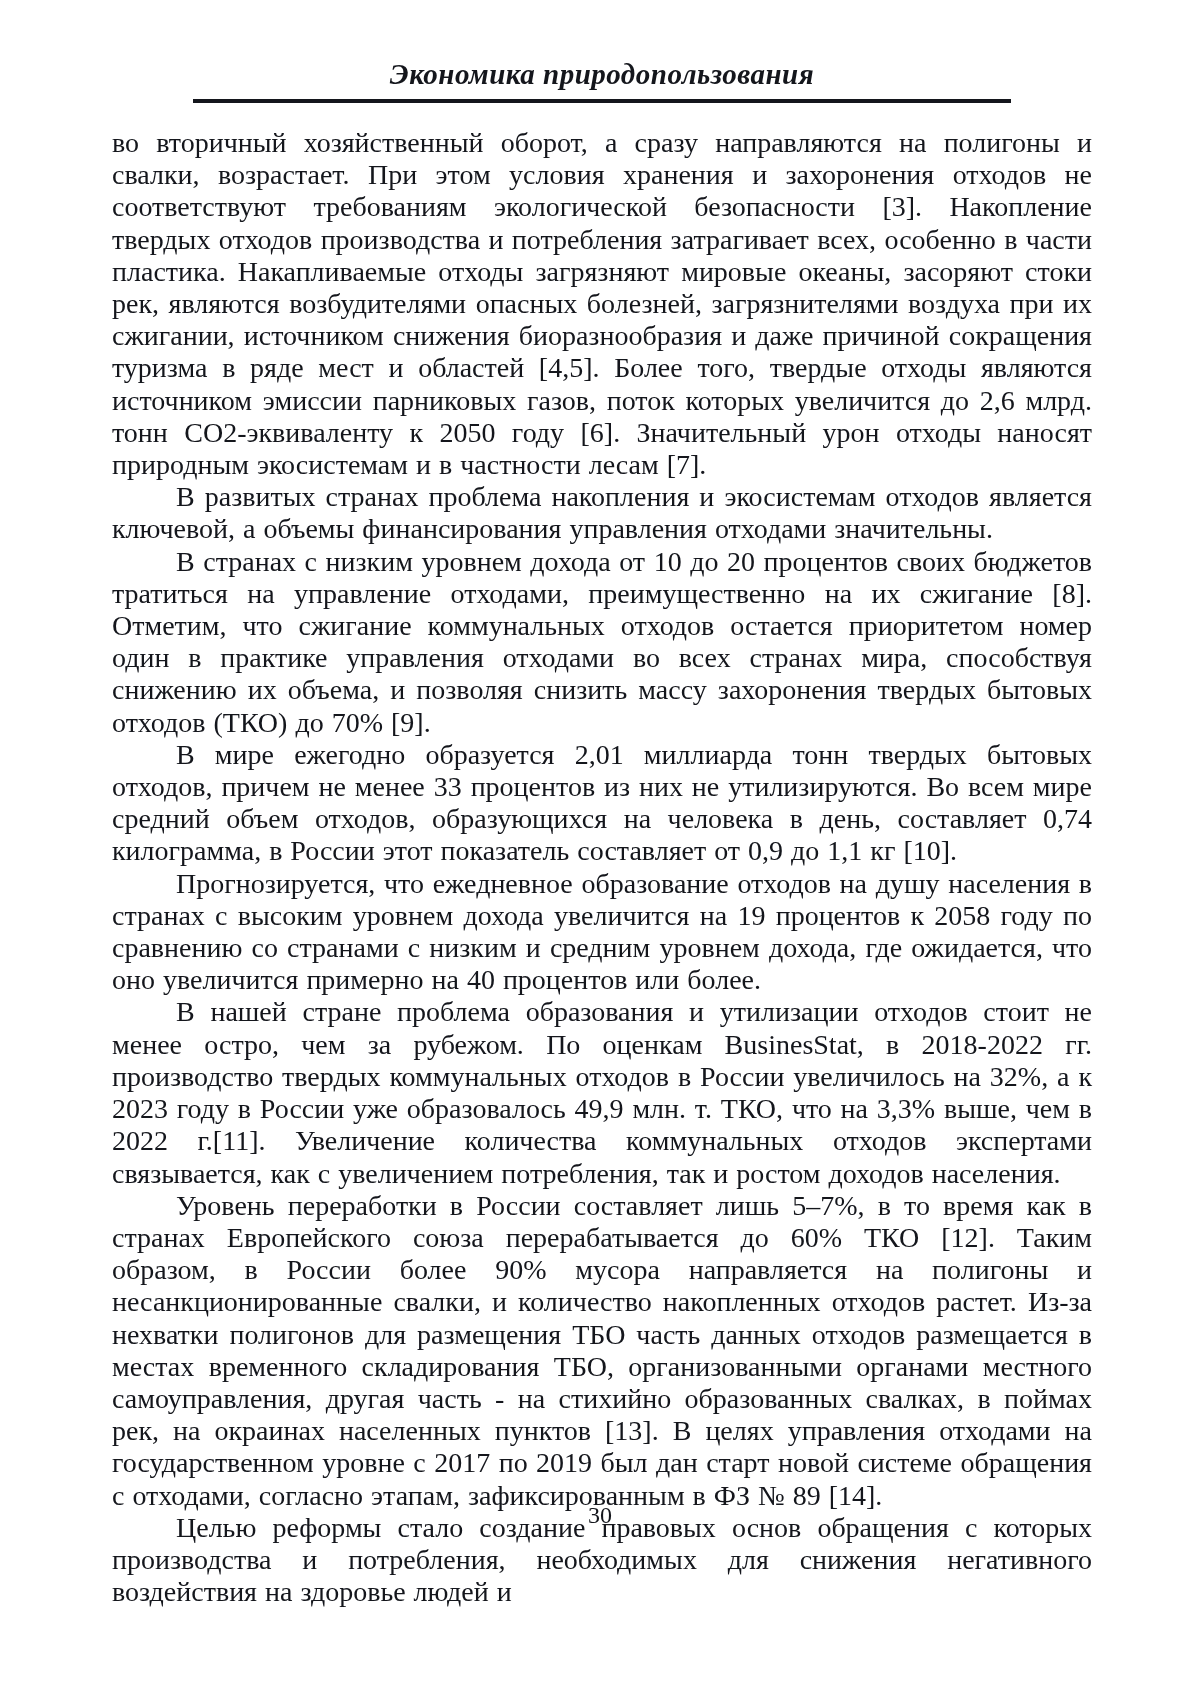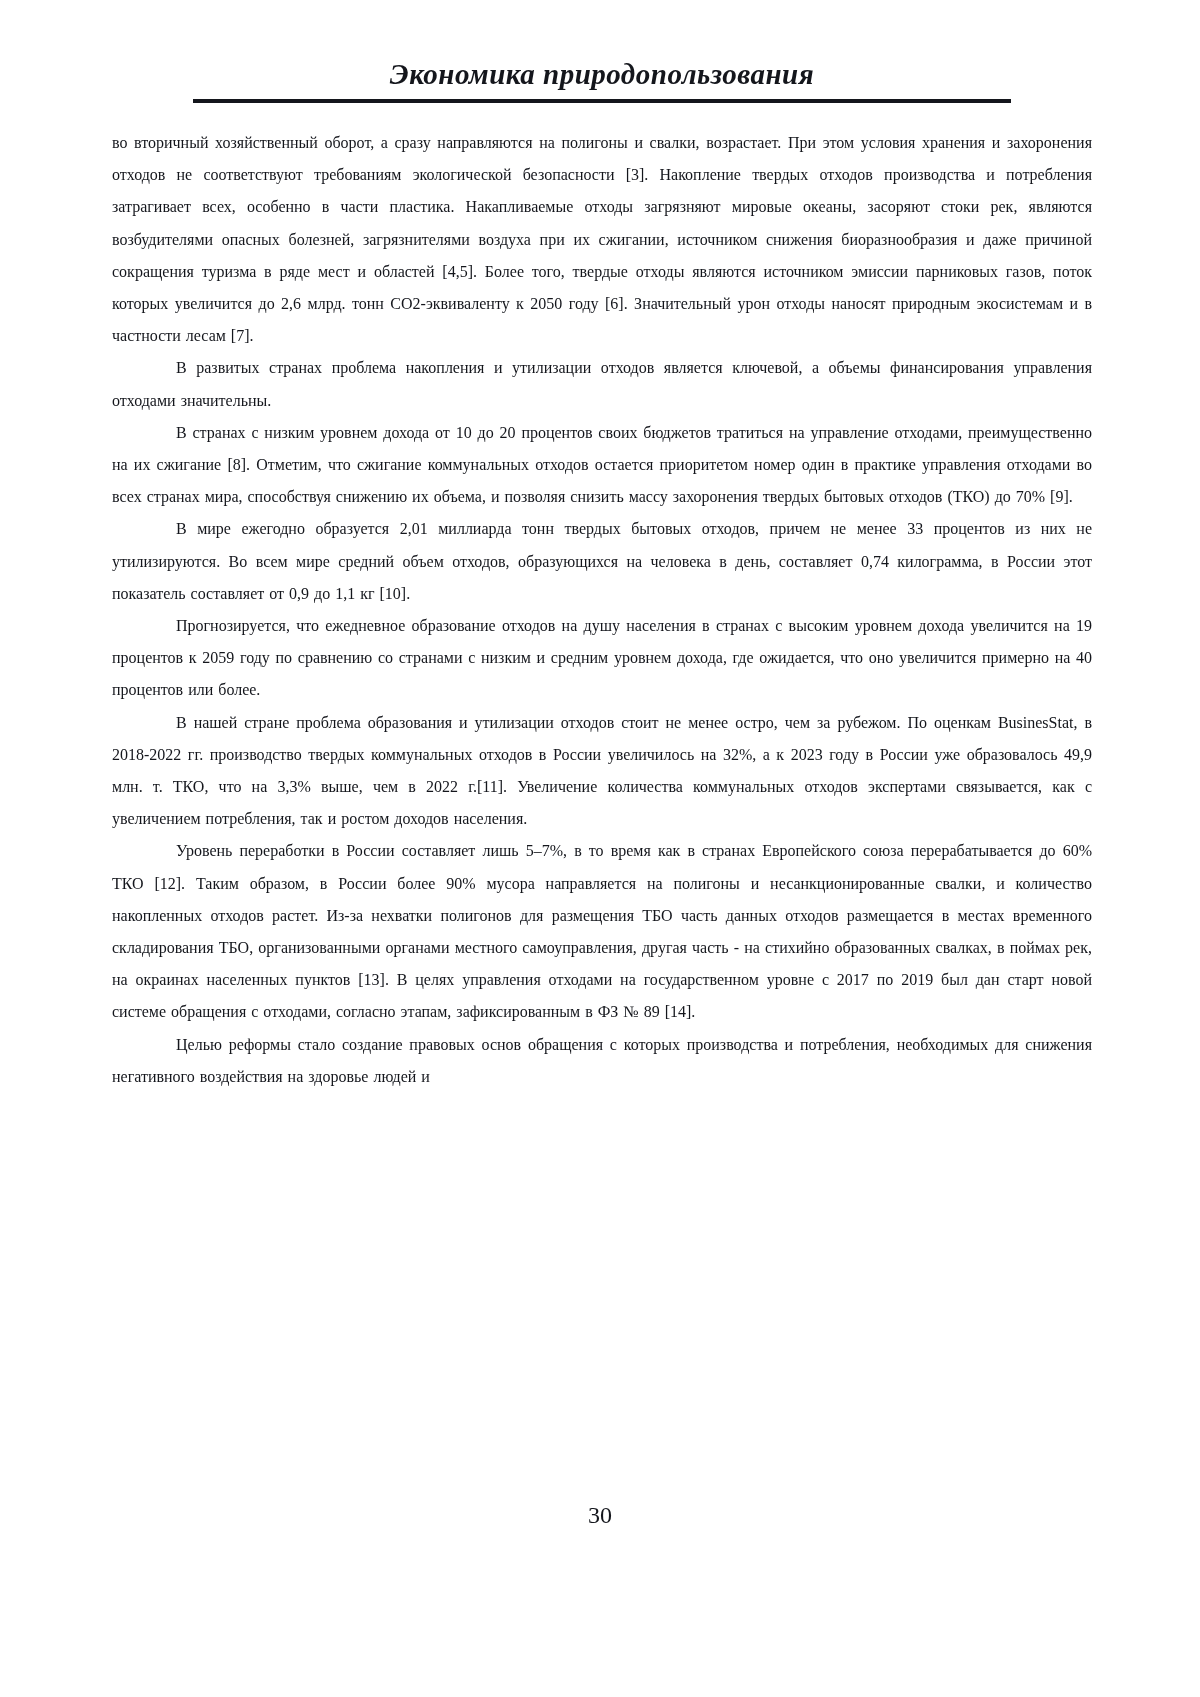--- a/index.html
+++ b/index.html
@@ -33,21 +33,21 @@
   }
   .header-rule {
     height: 0;
     border-top: 4px solid #14161c;
     width: 818px;
     margin: 0 auto 24px auto;
   }
   .article-body p {
     margin: 0;
     text-align: justify;
-    font-size: 16px;
+    font-size: 28px;
     line-height: 32.2px;
     word-spacing: 1px;
   }
   .article-body p.indent {
     text-indent: 64px;
   }
   .page-number {
     position: absolute;
     top: 1502px;
     left: 0;
@@ -60,24 +60,24 @@
 <body>
 
 <div class="page">
 
   <div class="journal-header">Экономика природопользования</div>
 
   <div class="header-rule"></div>
 
   <div class="article-body">
     <p class="noindent">во вторичный хозяйственный оборот, а сразу направляются на полигоны и свалки, возрастает. При этом условия хранения и захоронения отходов не соответствуют требованиям экологической безопасности [3].  Накопление твердых отходов производства и потребления затрагивает всех, особенно в части пластика. Накапливаемые  отходы загрязняют мировые океаны, засоряют стоки рек,  являются возбудителями опасных болезней,  загрязнителями воздуха при их сжигании, источником снижения биоразнообразия и даже причиной сокращения туризма в ряде мест и областей [4,5]. Более того, твердые отходы являются источником эмиссии парниковых газов, поток которых  увеличится до 2,6 млрд. тонн CO2-эквиваленту к 2050 году [6].  Значительный урон отходы наносят природным экосистемам и в частности лесам [7].</p>
-    <p class="indent">В развитых странах проблема накопления и утилизации отходов является ключевой, а объемы финансирования управления отходами значительны.</p>
+    <p class="indent">В развитых странах проблема накопления и экосистемам отходов является ключевой, а объемы финансирования управления отходами значительны.</p>
     <p class="indent">В  странах с низким уровнем дохода от 10 до 20 процентов своих бюджетов тратиться на управление отходами, преимущественно на их сжигание [8].  Отметим, что сжигание коммунальных отходов остается приоритетом номер один в практике управления отходами во всех странах мира, способствуя снижению их объема, и позволяя снизить массу захоронения твердых бытовых отходов (ТКО) до 70% [9].</p>
     <p class="indent">В мире ежегодно образуется 2,01 миллиарда тонн твердых бытовых отходов, причем не менее 33 процентов из них не утилизируются. Во всем мире средний объем отходов, образующихся на человека в день, составляет 0,74 килограмма,  в России этот показатель составляет от 0,9 до 1,1 кг [10].</p>
-    <p class="indent">Прогнозируется, что ежедневное образование отходов на душу населения в странах с высоким уровнем дохода увеличится на 19 процентов к 2059 году по сравнению со странами с низким и средним уровнем дохода, где ожидается, что оно увеличится примерно на 40 процентов или более.</p>
+    <p class="indent">Прогнозируется, что ежедневное образование отходов на душу населения в странах с высоким уровнем дохода увеличится на 19 процентов к 2058 году по сравнению со странами с низким и средним уровнем дохода, где ожидается, что оно увеличится примерно на 40 процентов или более.</p>
     <p class="indent">В нашей стране проблема образования и утилизации отходов стоит не менее остро, чем за рубежом. По оценкам BusinesStat, в 2018-2022 гг. производство твердых коммунальных отходов в России увеличилось на 32%, а к  2023 году в России уже образовалось 49,9 млн. т. ТКО, что на 3,3% выше, чем в 2022 г.[11]. Увеличение количества коммунальных отходов экспертами связывается,  как с увеличением потребления, так и ростом доходов населения.</p>
     <p class="indent">Уровень переработки в России составляет лишь 5–7%, в то время как в странах Европейского союза перерабатывается до 60% ТКО [12]. Таким образом, в России более 90% мусора направляется на полигоны и несанкционированные свалки, и количество накопленных отходов растет. Из-за нехватки полигонов для размещения ТБО часть данных отходов размещается в местах временного складирования ТБО, организованными органами местного самоуправления, другая часть - на стихийно образованных свалках, в поймах рек, на окраинах населенных пунктов [13]. В целях управления отходами на  государственном уровне  с 2017 по 2019 был дан старт новой системе обращения с отходами,  согласно этапам, зафиксированным в ФЗ № 89 [14].</p>
     <p class="indent">Целью реформы стало создание правовых основ обращения с которых производства и потребления, необходимых для снижения негативного воздействия  на здоровье людей и</p>
   </div>
 
   <div class="page-number">30</div>
 
 </div>
 
 </body></html>

